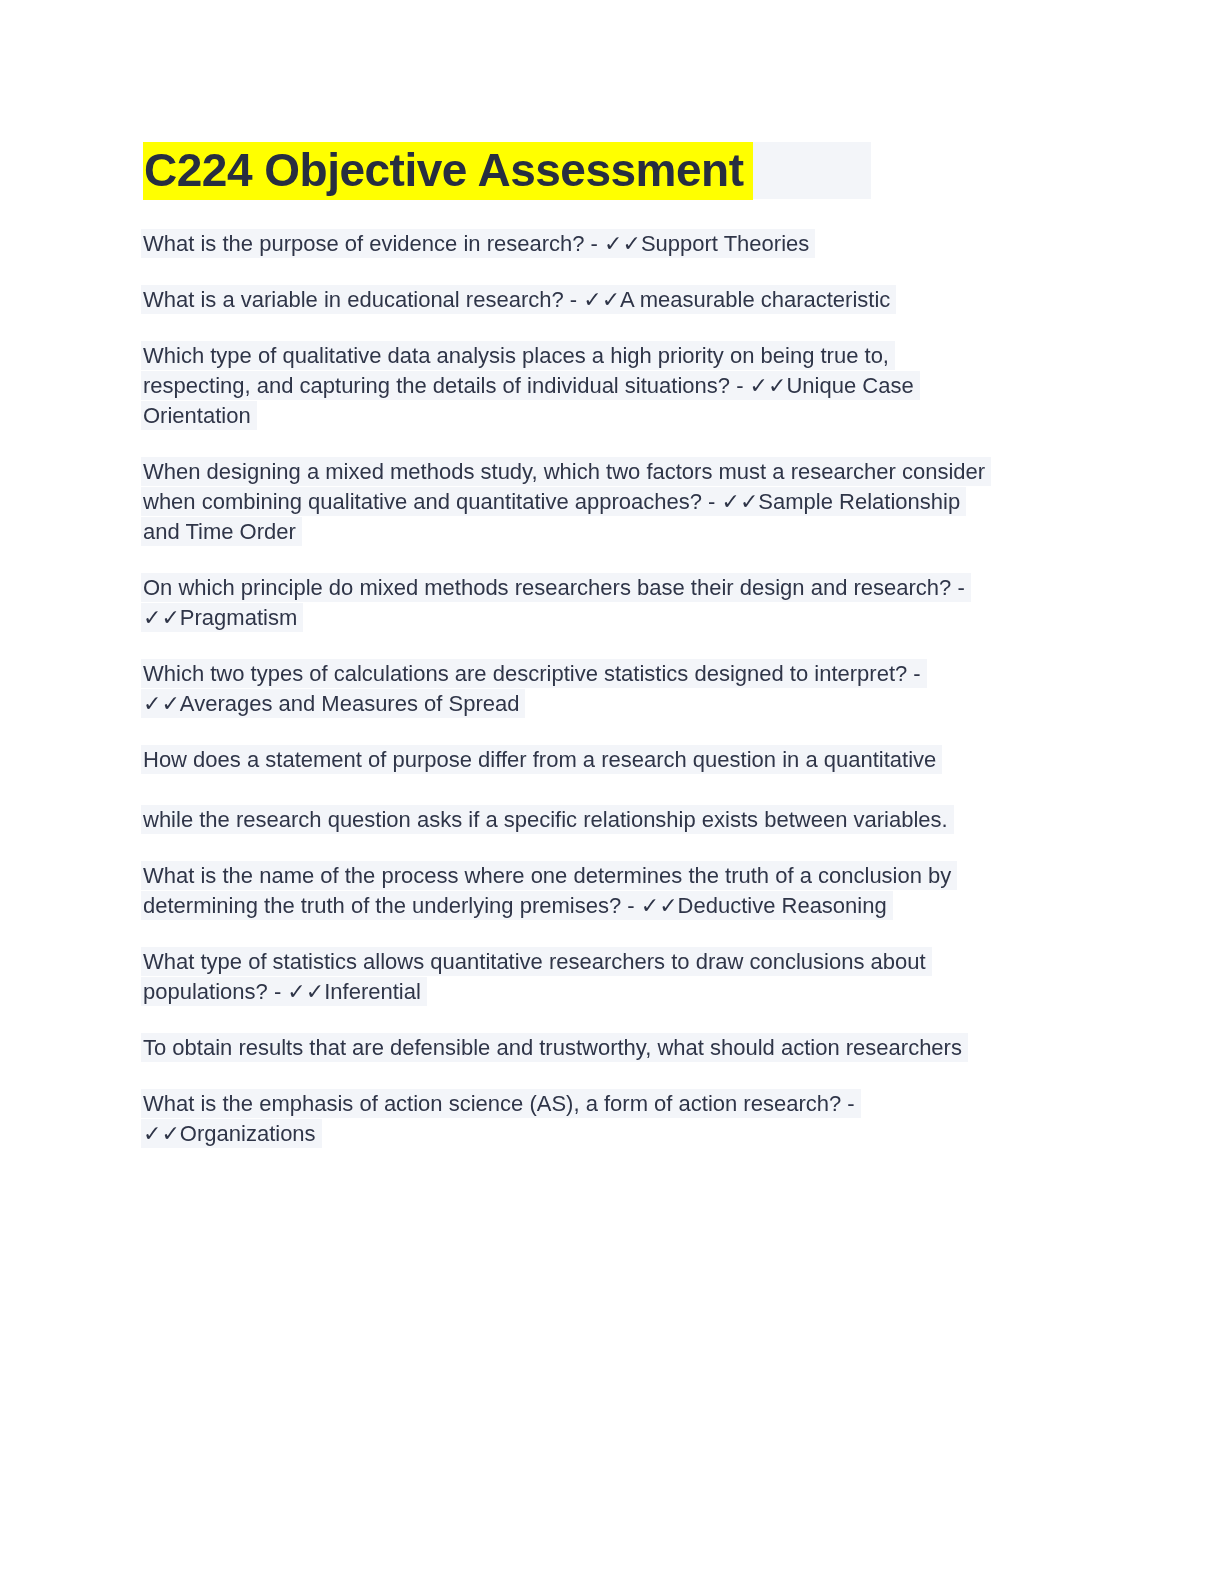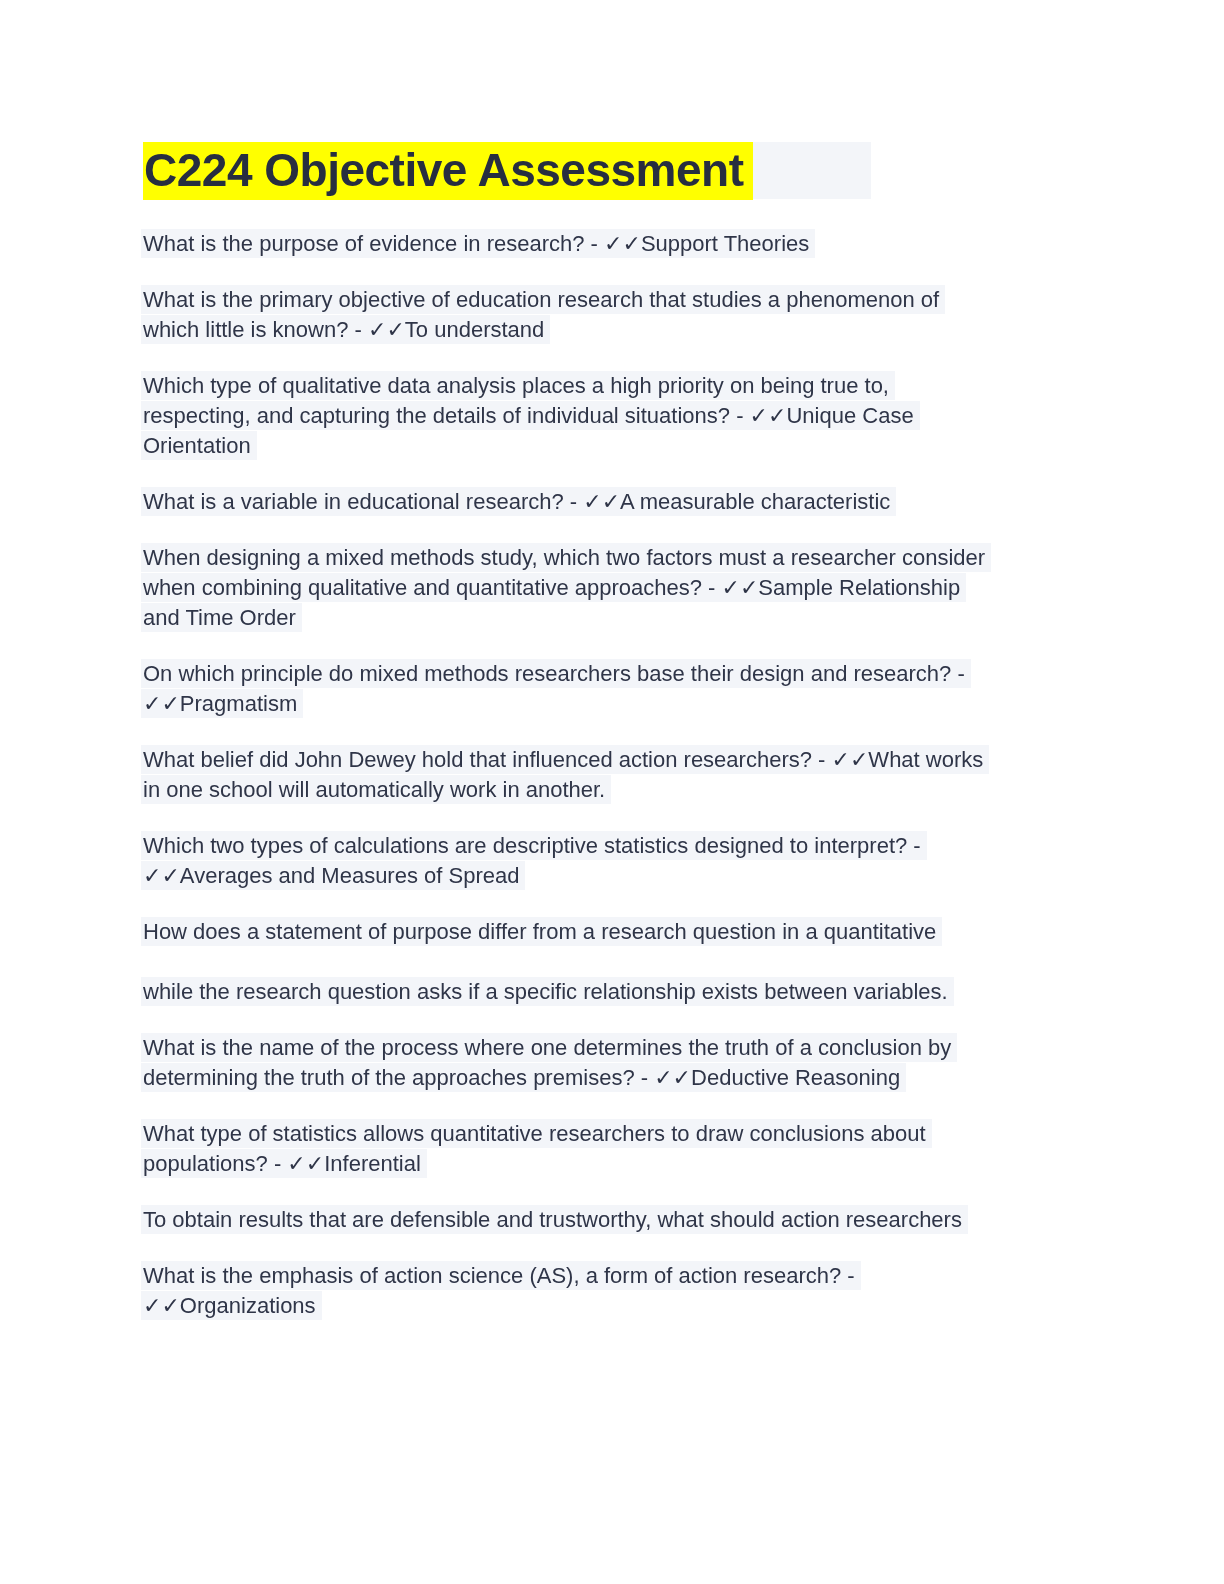--- a/index.html
+++ b/index.html
@@ -47,26 +47,24 @@
   }
 </style>
 </head>
 <body>
 
 <div class="page">
   <h1 class="title-row"><span class="title-hl">C224 Objective Assessment</span></h1>
 
   <div id="qa-list">
       <p class="qa-paragraph"><span class="qa-line">What is the purpose of evidence in research? - ✓✓Support Theories</span></p>
-      <p class="qa-paragraph"><span class="qa-line">What is the primary objective of education research that studies a phenomenon of</span><br><span class="qa-line">which little is known? - ✓✓To understand</span></p>
+      <p class="qa-paragraph"><span class="qa-line">What is a variable in educational research? - ✓✓A measurable characteristic</span></p>
       <p class="qa-paragraph"><span class="qa-line">Which type of qualitative data analysis places a high priority on being true to,</span><br><span class="qa-line">respecting, and capturing the details of individual situations? - ✓✓Unique Case</span><br><span class="qa-line">Orientation</span></p>
-      <p class="qa-paragraph"><span class="qa-line">What is a variable in educational research? - ✓✓A measurable characteristic</span></p>
       <p class="qa-paragraph"><span class="qa-line">When designing a mixed methods study, which two factors must a researcher consider</span><br><span class="qa-line">when combining qualitative and quantitative approaches? - ✓✓Sample Relationship</span><br><span class="qa-line">and Time Order</span></p>
       <p class="qa-paragraph"><span class="qa-line">On which principle do mixed methods researchers base their design and research? -</span><br><span class="qa-line">✓✓Pragmatism</span></p>
-      <p class="qa-paragraph"><span class="qa-line">What belief did John Dewey hold that influenced action researchers? - ✓✓What works</span><br><span class="qa-line">in one school will automatically work in another.</span></p>
       <p class="qa-paragraph"><span class="qa-line">Which two types of calculations are descriptive statistics designed to interpret? -</span><br><span class="qa-line">✓✓Averages and Measures of Spread</span></p>
       <p class="qa-paragraph"><span class="qa-line">How does a statement of purpose differ from a research question in a quantitative</span><br><br><span class="qa-line">while the research question asks if a specific relationship exists between variables.</span></p>
-      <p class="qa-paragraph"><span class="qa-line">What is the name of the process where one determines the truth of a conclusion by</span><br><span class="qa-line">determining the truth of the approaches premises? - ✓✓Deductive Reasoning</span></p>
+      <p class="qa-paragraph"><span class="qa-line">What is the name of the process where one determines the truth of a conclusion by</span><br><span class="qa-line">determining the truth of the underlying premises? - ✓✓Deductive Reasoning</span></p>
       <p class="qa-paragraph"><span class="qa-line">What type of statistics allows quantitative researchers to draw conclusions about</span><br><span class="qa-line">populations? - ✓✓Inferential</span></p>
       <p class="qa-paragraph"><span class="qa-line">To obtain results that are defensible and trustworthy, what should action researchers</span><br></p>
       <p class="qa-paragraph"><span class="qa-line">What is the emphasis of action science (AS), a form of action research? -</span><br><span class="qa-line">✓✓Organizations</span></p>
     </div>
 </div>
 
 </body></html>

